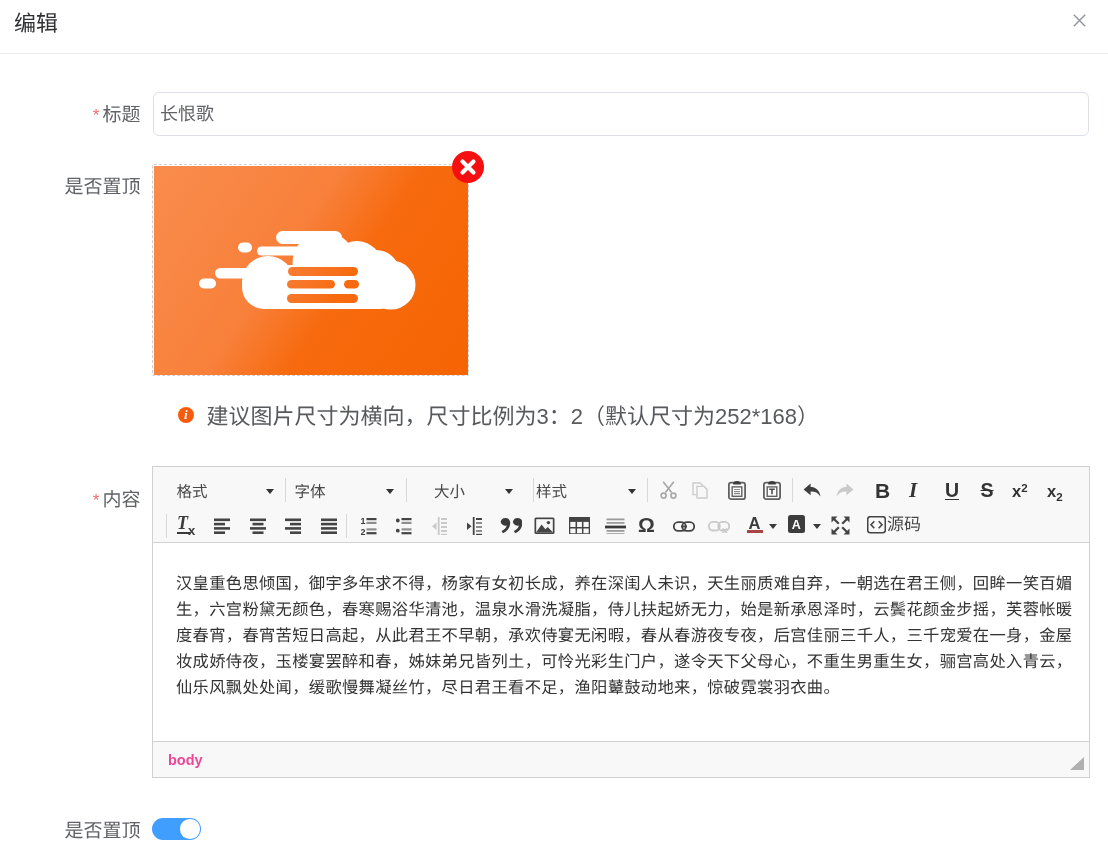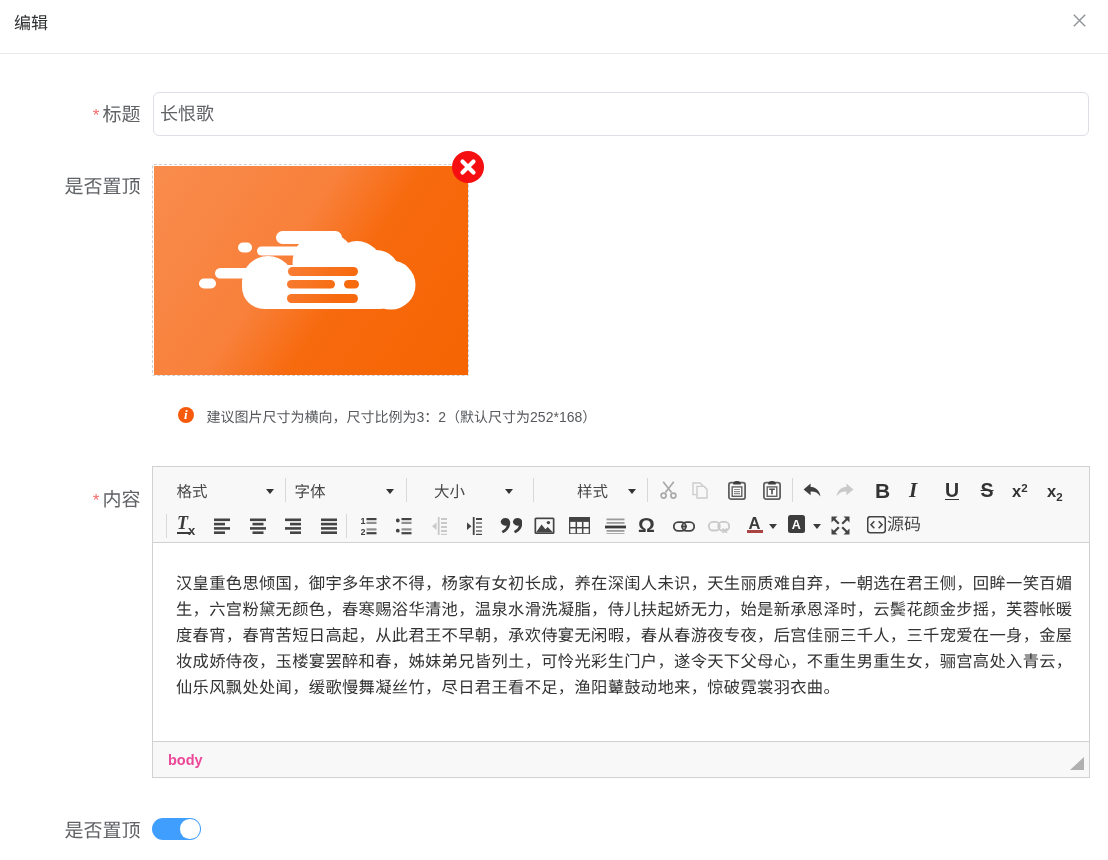--- a/index.html
+++ b/index.html
@@ -6,21 +6,21 @@
 font-family:"Liberation Sans",sans-serif;-webkit-font-smoothing:antialiased}
 .a{position:absolute}
 .lbl{position:absolute;left:0;width:140.5px;text-align:right;font-size:19px;line-height:20px;color:#606266;white-space:nowrap}
 .req{color:#f56c6c;margin-right:3px;font-size:17px}
 .sep1{position:absolute;width:1px;height:24px;top:478px;background:#d8d8d8}
 .sep2{position:absolute;width:1px;height:24px;top:513.5px;background:#d8d8d8}
 .cmb{position:absolute;top:484px;font-size:15.5px;color:#484848;line-height:16px}
 .car{position:absolute;width:0;height:0;border-left:4px solid transparent;border-right:4px solid transparent;border-top:5px solid #333}
 .ic{position:absolute}
 </style></head><body>
-<div class="a" style="left:14px;top:11px;font-size:17px;color:#303133;line-height:26px">编辑</div>
+<div class="a" style="left:14px;top:11px;font-size:22px;color:#303133;line-height:26px">编辑</div>
 <svg class="a" style="left:1073px;top:14px" width="13" height="13" viewBox="0 0 13 13">
     <path d="M0.8 0.8 L12.2 12.2 M12.2 0.8 L0.8 12.2" stroke="#909399" stroke-width="1.4" fill="none"></path>
   </svg>
 <div class="a" style="left:0;top:53px;width:1108px;height:1px;background:#e8eaec"></div>
 <div class="lbl" style="top:104.5px"><span class="req">*</span>标题</div>
 <div class="a" style="left:153px;top:92px;width:936px;height:44px;border:1px solid #dcdfe6;border-radius:6px;font-size:18px;color:#606266;line-height:43px;padding-left:6px;box-sizing:border-box">长恨歌</div>
 <div class="lbl" style="top:176.5px">是否置顶</div>
 <div class="a" style="left:152px;top:164px;width:317px;height:212px;border:1px dashed #d0d0d0;border-radius:2px;box-sizing:border-box;padding:0.5px">
     <svg width="314" height="209" viewBox="0 0 314 209" style="display:block;margin:0.5px">
       <defs>
@@ -50,33 +50,33 @@
         <rect x="133" y="114" width="48" height="8.5" rx="4.25"></rect>
         <rect x="190" y="114" width="15" height="8.5" rx="4.25"></rect>
         <rect x="133" y="128" width="71" height="9" rx="4.5"></rect>
       </g>
     </svg>
   </div>
 <div class="a" style="left:452px;top:151px;width:32px;height:32px;border-radius:50%;background:#f50f10"><svg width="32" height="32" viewBox="0 0 32 32">
       <path d="M10.5 10.5 L21.5 21.5 M21.5 10.5 L10.5 21.5" stroke="#fff" stroke-width="4.2" stroke-linecap="round"></path>
     </svg></div>
 <div class="a" style="left:177.5px;top:406.5px;width:16.5px;height:16.5px;border-radius:50%;background:#f85a0d;text-align:center;font:italic 700 13px 'Liberation Serif',serif;color:#fff;line-height:16px">i</div>
-<div class="a" style="left:206.5px;top:407px;font-size:14px;color:#57595d;line-height:20px">建议图片尺寸为横向，尺寸比例为3：2（默认尺寸为252*168）</div>
+<div class="a" style="left:206.5px;top:407px;font-size:22px;color:#57595d;line-height:20px">建议图片尺寸为横向，尺寸比例为3：2（默认尺寸为252*168）</div>
 <div class="lbl" style="top:490px"><span class="req">*</span>内容</div>
 <div class="a" style="left:152px;top:466px;width:938px;height:312px;border:1px solid #d1d1d1;box-sizing:border-box;background:#fff"></div>
 <div class="a" style="left:153px;top:467px;width:936px;height:75px;background:#f8f8f8;border-bottom:1px solid #d1d1d1;box-sizing:content-box"></div>
 <div class="a" style="left:153px;top:741px;width:936px;height:36px;background:#f8f8f8;border-top:1px solid #d1d1d1;box-sizing:border-box"></div>
 <div class="a" style="left:168px;top:752px;font:700 14.5px 'Liberation Sans',sans-serif;color:#ec4899">body</div>
 <svg class="a" style="left:1070px;top:757px" width="14" height="13" viewBox="0 0 14 13">
     <path d="M14 0 L14 13 L0 13 Z" fill="#b0b0b0"></path>
   </svg>
 <div class="cmb" style="left:176.4px">格式</div>
 <div class="cmb" style="left:294.4px">字体</div>
 <div class="cmb" style="left:434px">大小</div>
-<div class="cmb" style="left:577px">样式</div>
+<div class="cmb" style="left:536px">样式</div>
 <div class="car" style="left:265.5px;top:489px"></div>
 <div class="car" style="left:385.5px;top:489px"></div>
 <div class="car" style="left:504.5px;top:489px"></div>
 <div class="car" style="left:627.5px;top:489px"></div>
 <div class="sep1" style="left:284.5px"></div>
 <div class="sep1" style="left:405.5px"></div>
 <div class="sep1" style="left:533.3px"></div>
 <div class="sep1" style="left:647.4px"></div>
 <div class="sep1" style="left:791.9px"></div>
 <svg class="ic" style="left:659.5px;top:481px" width="17" height="19" viewBox="0 0 17 19">

